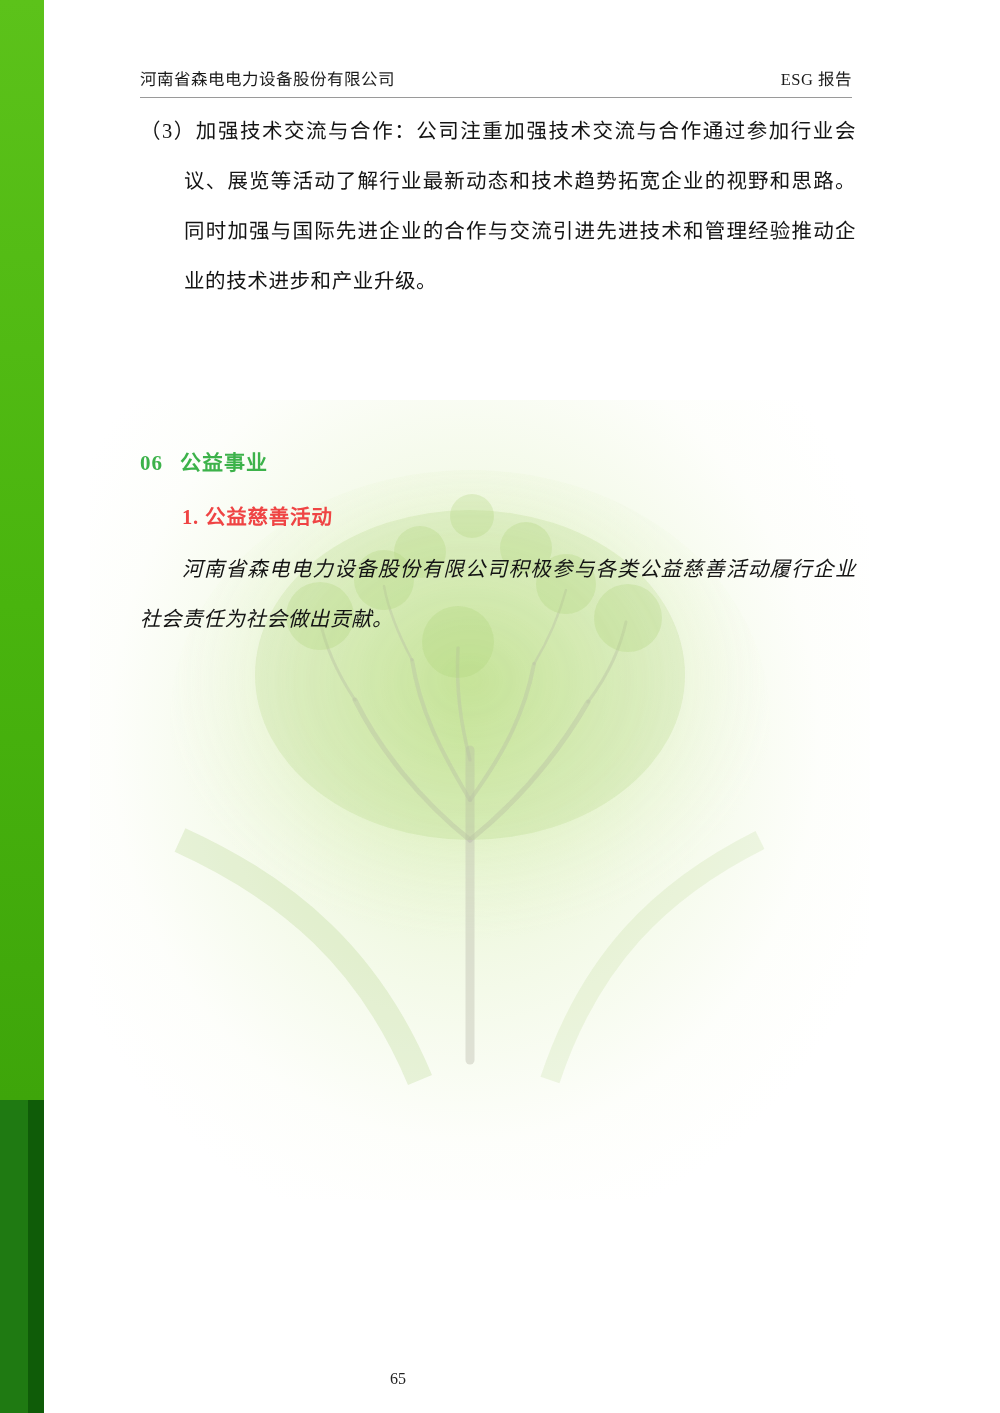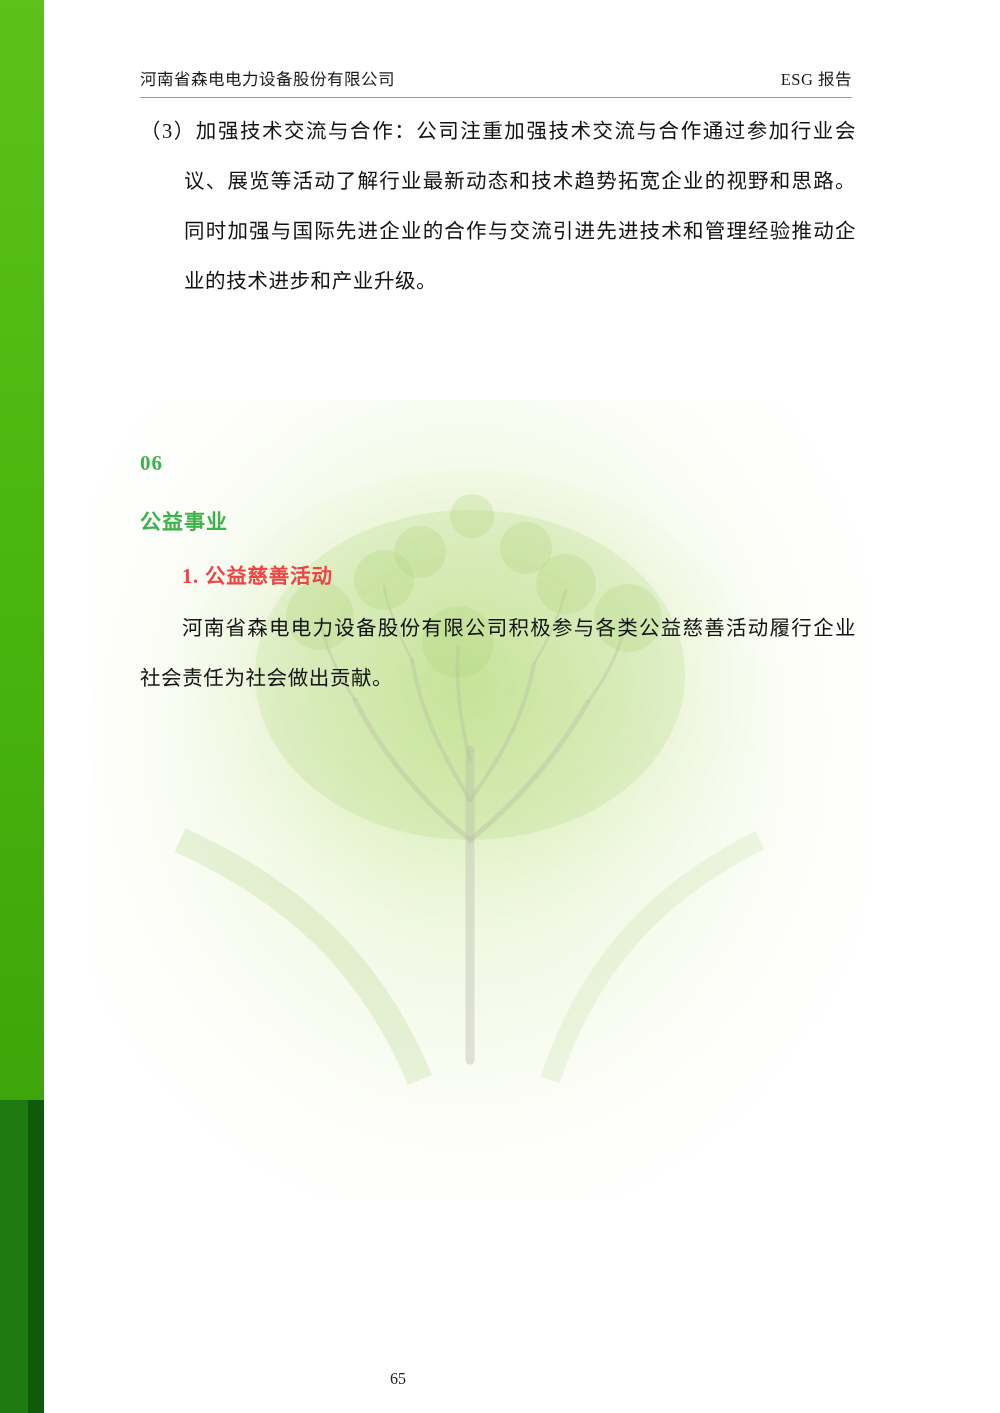--- a/index.html
+++ b/index.html
@@ -99,35 +99,35 @@
     margin: 0 0 0 0;
     text-align: justify;
     text-justify: inter-ideograph;
   }
   .para-hang {
     padding-left: 44px;
     text-indent: -44px;
   }
   .para-indent2 {
     text-indent: 42px;
+    font-style: italic;
   }
 
   .gap-lg { height: 132px; }
 
   
   .section-head {
     display: flex;
     align-items: baseline;
-    gap: 9px;
+    gap: 17px;
     font-weight: bold;
     color: #2fa83a;
     font-size: 21px;
     letter-spacing: 1px;
     margin-bottom: 4px;
-    flex-direction: column;
   }
   .section-num {
     color: #3cb24a;
     font-weight: bold;
   }
   .section-title {
     color: #3cb24a;
     font-weight: bold;
   }
 

